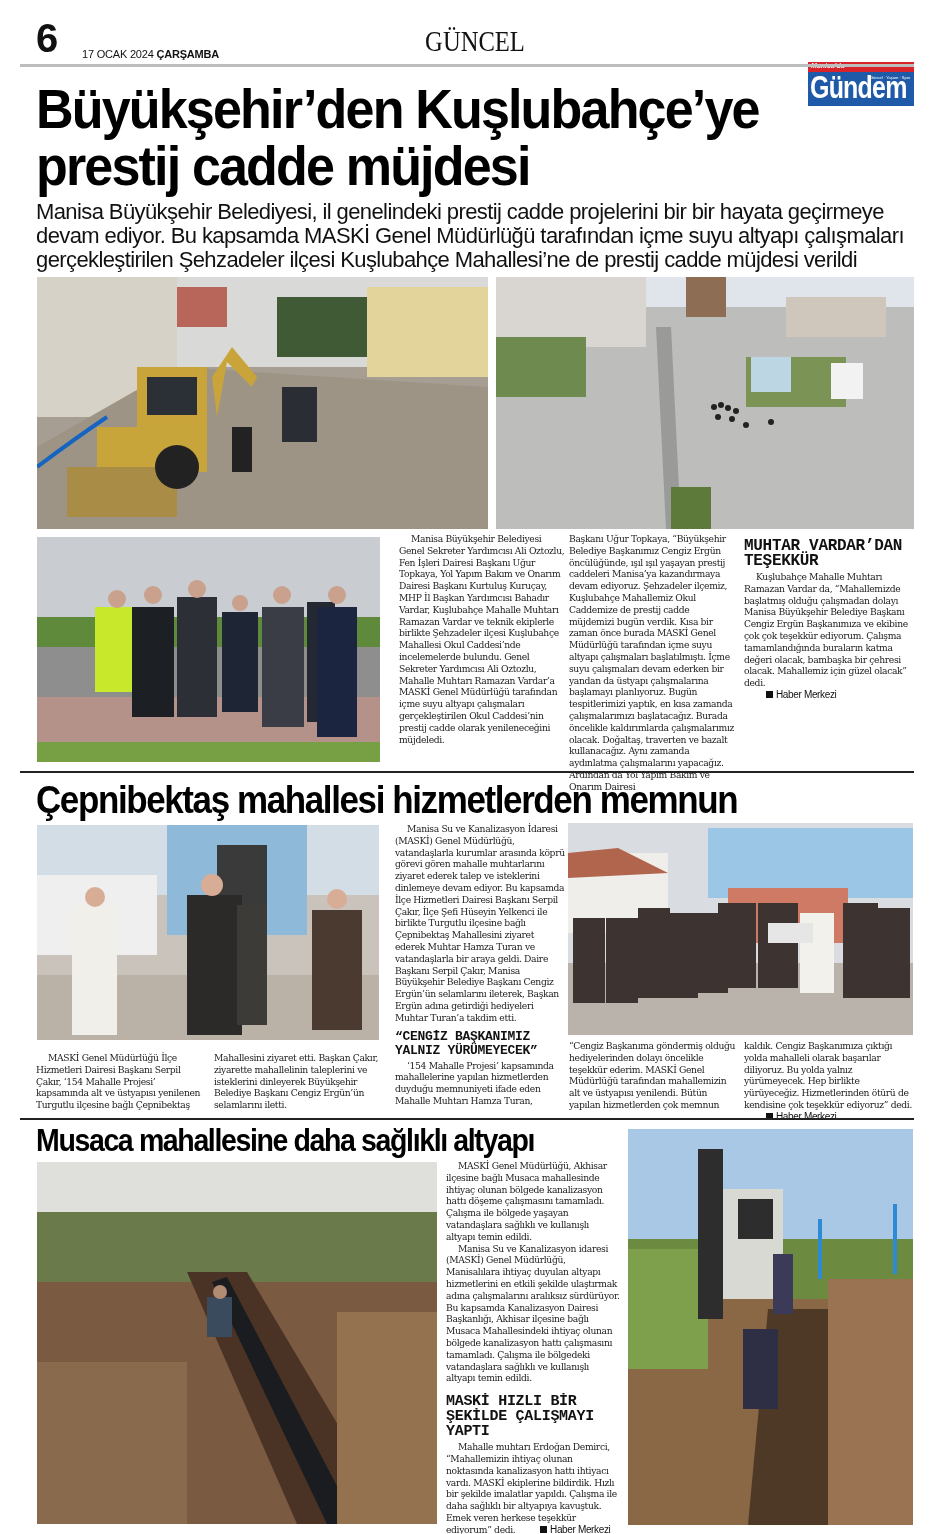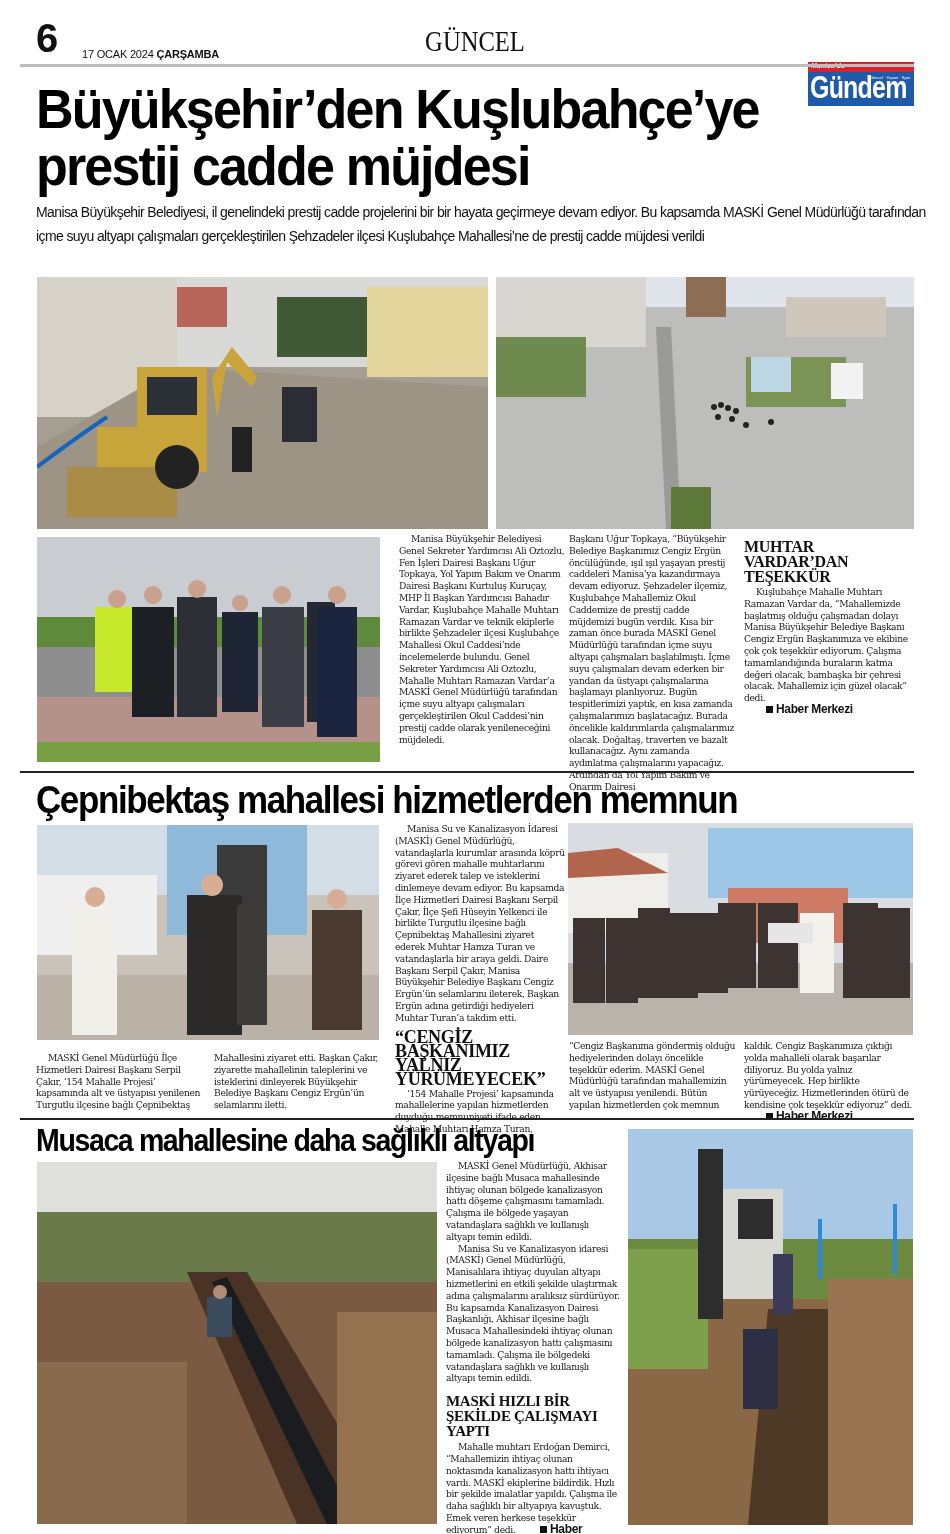--- a/index.html
+++ b/index.html
@@ -12,32 +12,32 @@
   .section { left:0; width:950px; top:24px; text-align:center; font-family:"Liberation Serif", serif; font-size:30px; line-height:34px; color:#111; transform:scaleX(0.82); }
   .logo { left:808px; top:22px; width:106px; height:44px;margin-top:40px; }
   .logo .top { position:absolute; left:0; top:0; width:106px; height:10px; background:#d8232a; }
   .logo .topl { position:absolute; left:3px; top:0; font-family:"Liberation Sans", sans-serif; font-size:7px; font-style:italic; font-weight:bold; color:#fff; }
   .logo .body { position:absolute; left:0; top:10px; width:106px; height:34px; background:#1f5aa8; }
   .logo .word { position:absolute; left:2px; top:8px; font-family:"Liberation Sans", sans-serif; font-weight:bold; font-size:32px; line-height:34px; color:#fff; letter-spacing:-1px; transform:scaleX(0.78); transform-origin:left; }
   .logo .tag { position:absolute; left:62px; top:13px; font-size:4px; color:#fff; font-family:"Liberation Sans", sans-serif; }
   .hr-top { left:20px; top:64px; width:894px; height:3px; background:#bdbdbd; }
   
   .h1 { left:36px; top:80px; width:890px; font-family:"Liberation Sans", sans-serif; font-weight:bold; font-size:56px; line-height:57px; color:#000; letter-spacing:-2px; transform:scaleX(0.93); transform-origin:left; }
-  .deck { left:36px; top:200px; width:890px; font-family:"Liberation Sans", sans-serif; font-size:14px; line-height:24px; color:#111; letter-spacing:-0.6px; }
+  .deck { left:36px; top:200px; width:890px; font-family:"Liberation Sans", sans-serif; font-size:22px; line-height:24px; color:#111; letter-spacing:-0.6px; }
   .h2 { font-family:"Liberation Sans", sans-serif; font-weight:bold; color:#000; letter-spacing:-1.5px; transform-origin:left; }
   .rule { height:2px; background:#222; }
   
   .photo { position:absolute; overflow:hidden; }
   .photo svg { display:block; width:100%; height:100%; }
   
   .col { position:absolute; font-family:"DejaVu Serif", serif; font-size:9.2px; line-height:11.8px; color:#222; text-align:left; letter-spacing:-0.35px; }
   .col p { margin:0; text-indent:12px; }
   .col p.noind { text-indent:0; }
-  .sub { font-family:Liberation Serif, serif; font-weight:bold; font-size:16px; line-height:15px; color:#111; margin:6px 0 2px 0; letter-spacing:-0.3px; }
-  .sig { font-family:"Liberation Sans", sans-serif; font-weight:bold; font-size:12px; color:#111;padding-left:22px; }
+  .sub { font-family:Liberation Mono, monospace; font-weight:bold; font-size:16px; line-height:15px; color:#111; margin:6px 0 2px 0; letter-spacing:-0.3px; }
+  .sig { font-family:"Liberation Sans", sans-serif; font-weight:normal; font-size:10px; color:#111;padding-left:22px; }
   .sig::before { content:""; display:inline-block; width:7px; height:7px; background:#111; margin-right:3px; vertical-align:-0.5px; }
 </style>
 </head>
 <body>
 
 <div class="abs page-num">6</div>
 <div class="abs date"><span>17 OCAK 2024</span> <b>ÇARŞAMBA</b></div>
 <div class="abs section">GÜNCEL</div>
 <div class="abs logo">
   <div class="top"></div>
@@ -157,21 +157,21 @@
     <rect x="275" y="85" width="50" height="120" fill="#4a3a30"></rect>
     <g fill="#d7ae95">
         <circle cx="58" cy="72" r="10"></circle>
         <circle cx="175" cy="60" r="11"></circle>
         <circle cx="300" cy="74" r="10"></circle>
       </g>
   </svg>
 </div>
 <div class="col" style="left:395px;top:823px;width:170px;">
   <p>Manisa Su ve Kanalizasyon İdaresi (MASKİ) Genel Müdürlüğü, vatandaşlarla kurumlar arasında köprü görevi gören mahalle muhtarlarını ziyaret ederek talep ve isteklerini dinlemeye devam ediyor. Bu kapsamda İlçe Hizmetleri Dairesi Başkanı Serpil Çakır, İlçe Şefi Hüseyin Yelkenci ile birlikte Turgutlu ilçesine bağlı Çepnibektaş Mahallesini ziyaret ederek Muhtar Hamza Turan ve vatandaşlarla bir araya geldi. Daire Başkanı Serpil Çakır, Manisa Büyükşehir Belediye Başkanı Cengiz Ergün’ün selamlarını ileterek, Başkan Ergün adına getirdiği hediyeleri Muhtar Turan’a takdim etti.</p>
-  <div class="sub" style="font-size:18px;line-height:14px;">“CENGİZ BAŞKANIMIZ YALNIZ YÜRÜMEYECEK”</div>
+  <div class="sub" style="font-size:13px;line-height:14px;">“CENGİZ BAŞKANIMIZ YALNIZ YÜRÜMEYECEK”</div>
   <p>‘154 Mahalle Projesi’ kapsamında mahallelerine yapılan hizmetlerden duyduğu memnuniyeti ifade eden Mahalle Muhtarı Hamza Turan,</p>
 </div>
 <div class="photo" style="left:568px;top:823px;width:345px;height:212px;">
   <svg viewBox="0 0 345 212" preserveAspectRatio="none">
     <rect width="345" height="212" fill="#d9dde2"></rect>
     <rect x="140" y="5" width="205" height="70" fill="#9cc6e6"></rect>
     <rect x="0" y="30" width="100" height="80" fill="#f0eeea"></rect>
     <polygon points="0,30 50,25 100,50 0,55" fill="#b0654c"></polygon>
     <rect x="160" y="65" width="120" height="55" fill="#cf7a65"></rect>
     <rect y="140" width="345" height="72" fill="#b9b3ab"></rect>

